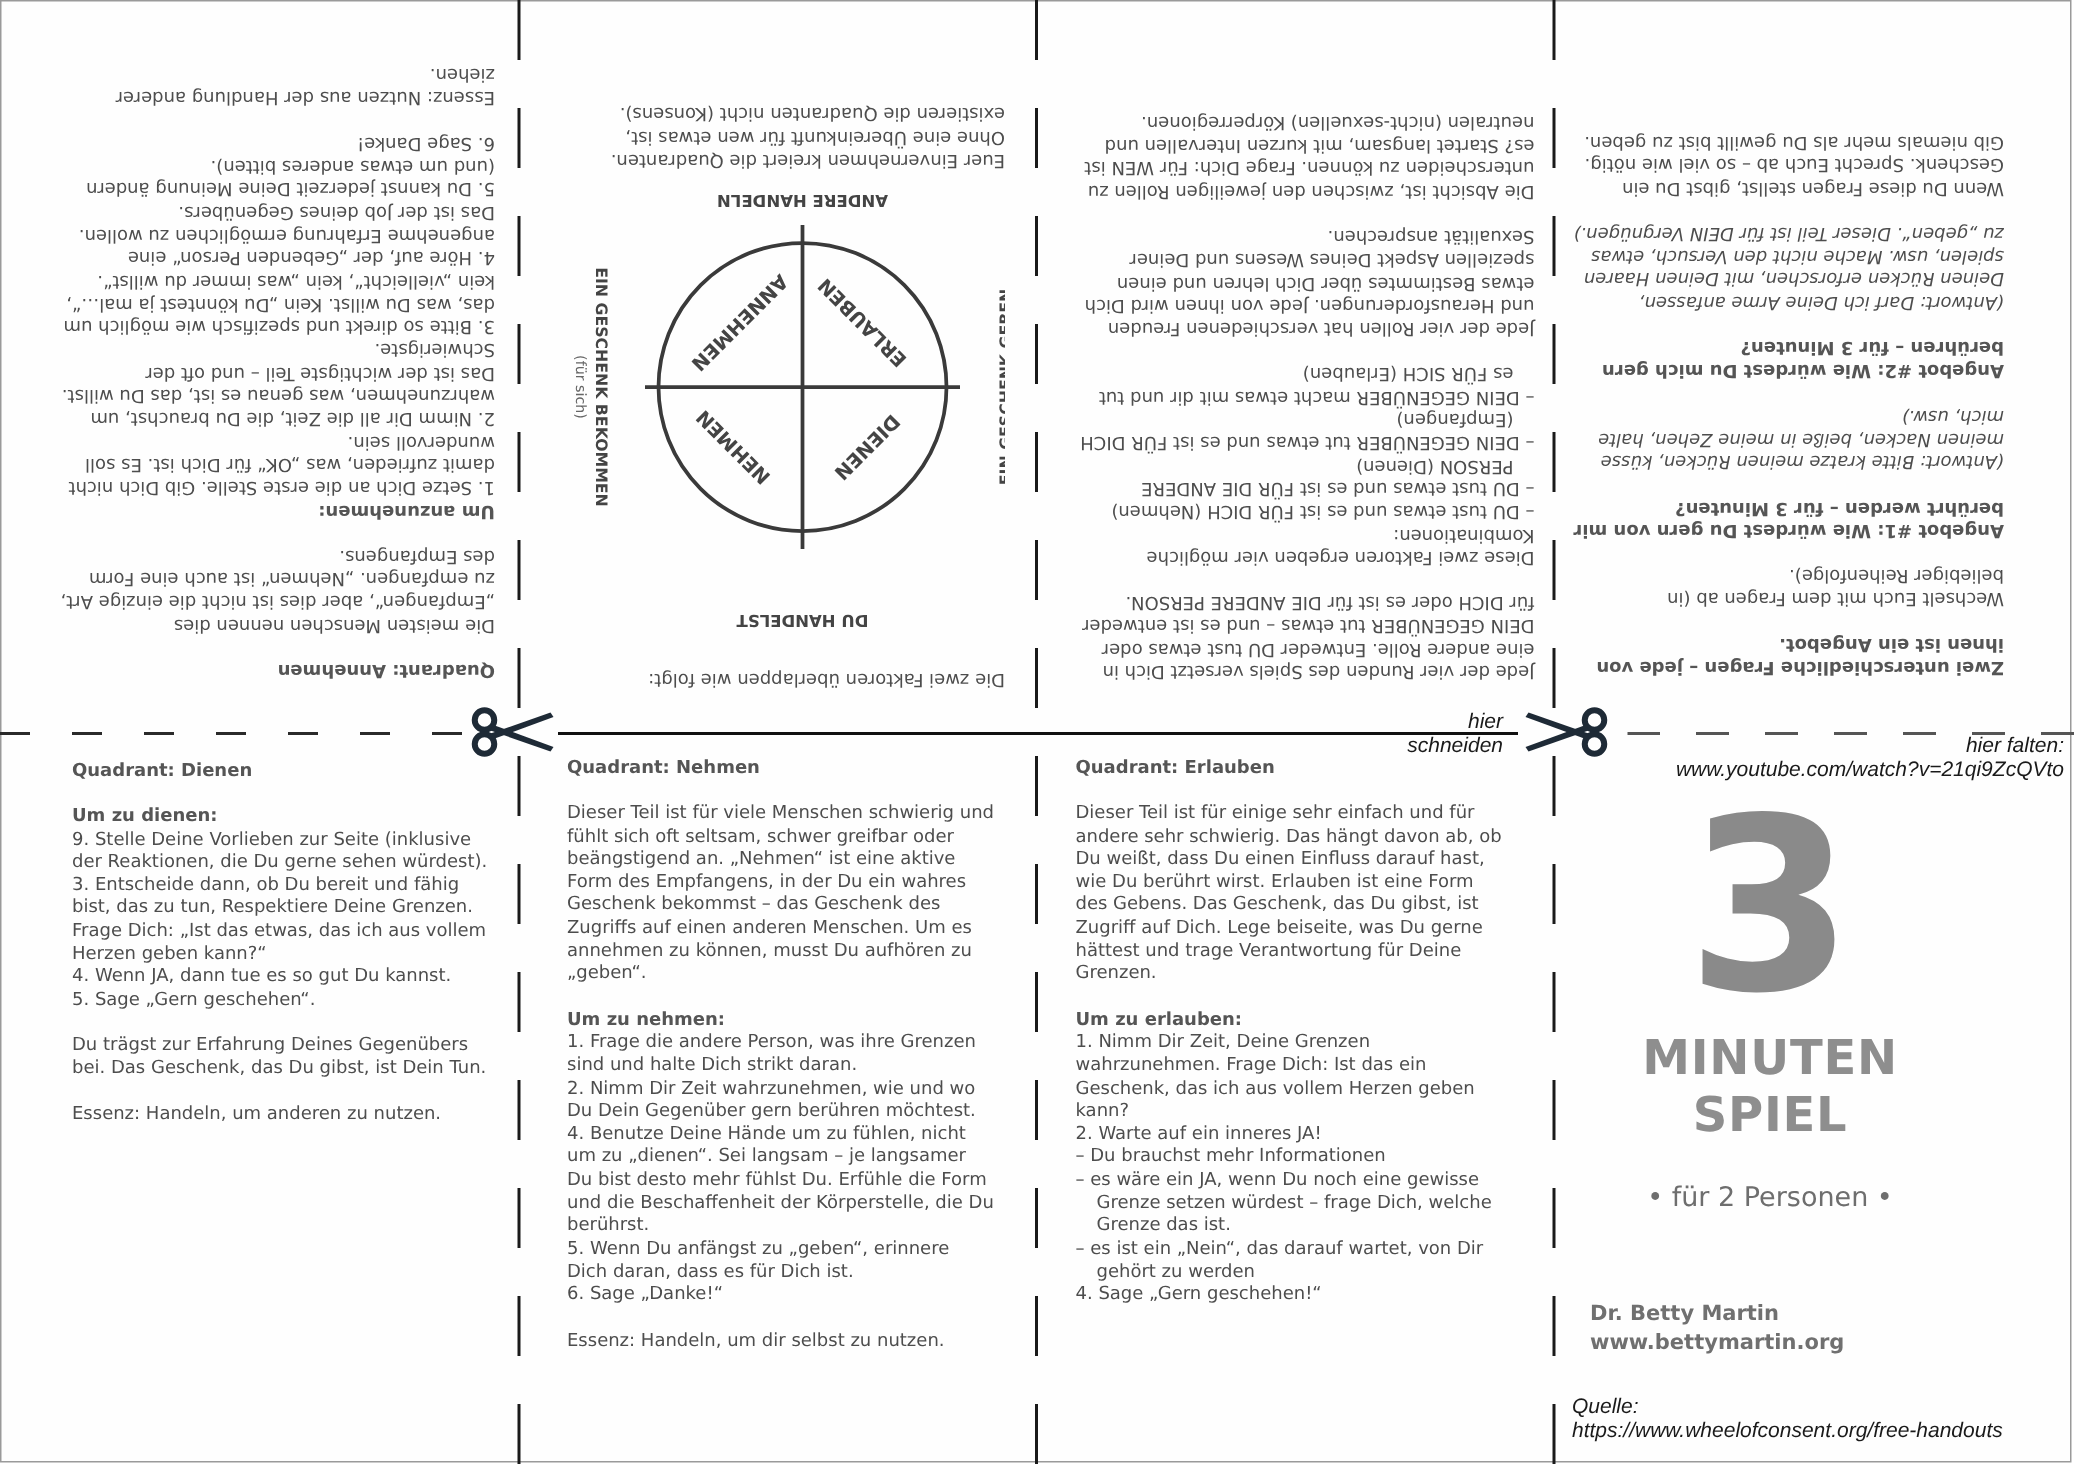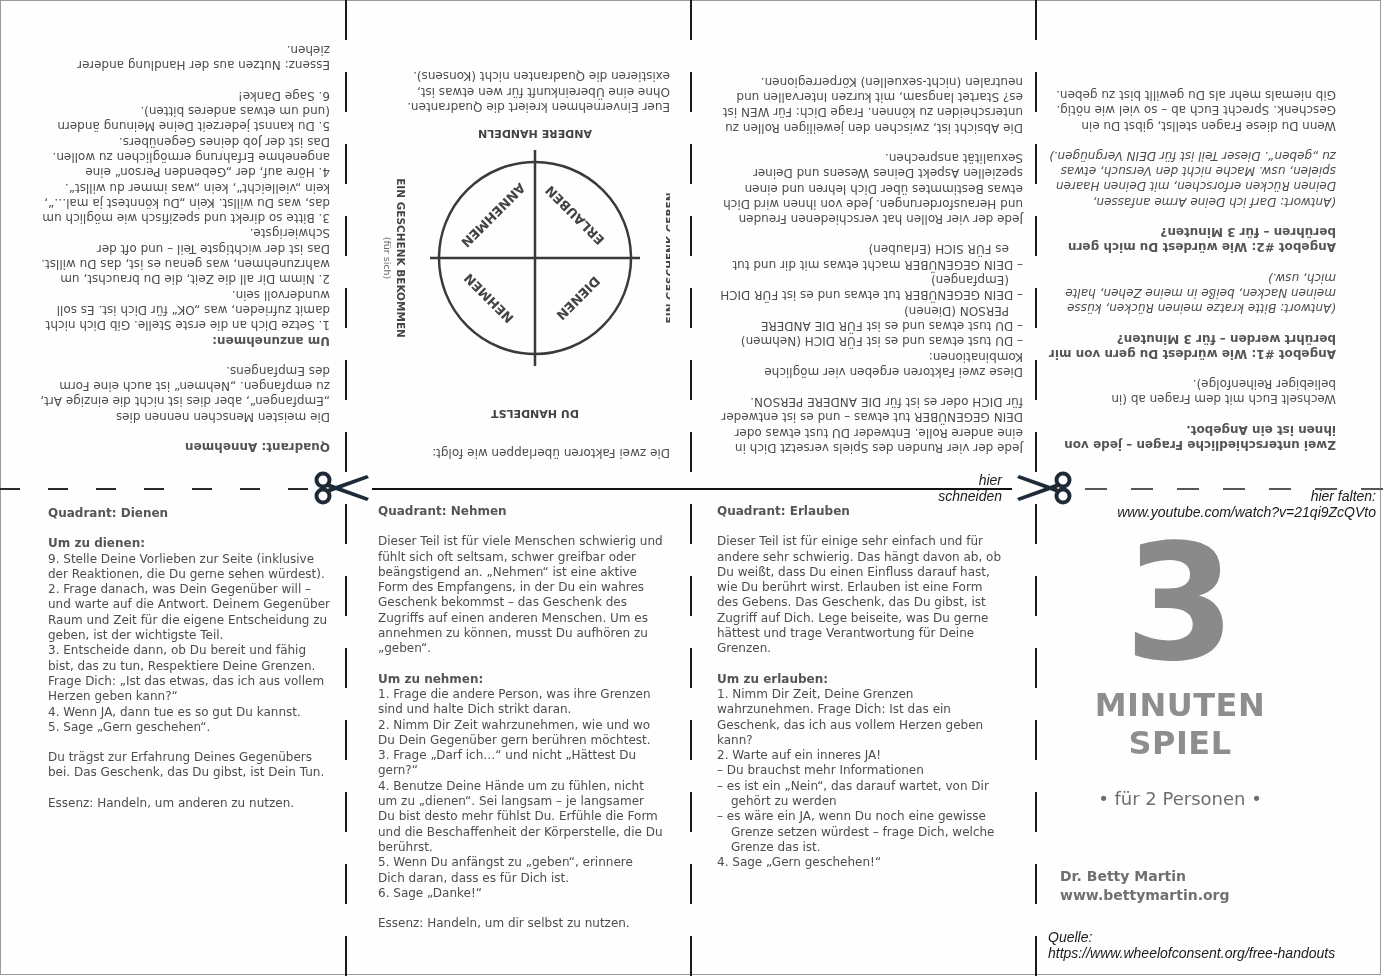--- a/index.html
+++ b/index.html
@@ -117,54 +117,52 @@
 <div class="note quelle">
   <span>Quelle:</span><br>
   <span>https://www.wheelofconsent.org/free-handouts</span>
 </div>
 
 <div class="panel p-dienen">
   <div class="h">Quadrant: Dienen</div>
   <div class="sub">Um zu dienen:</div>
   <ol>
     <li>9. Stelle Deine Vorlieben zur Seite (inklusive der Reaktionen, die Du gerne sehen würdest).</li>
-    <li>2. Frage danach, was Dein Gegenüber will – und warte auf die Antwort. Deinem Gegenüber Raum und Zeit für die eigene Entscheidung zu geben, ist der wichtigste Teil.</li>
     <li>3. Entscheide dann, ob Du bereit und fähig bist, das zu tun, Respektiere Deine Grenzen. Frage Dich: „Ist das etwas, das ich aus vollem Herzen geben kann?“</li>
     <li>4. Wenn JA, dann tue es so gut Du kannst.</li>
     <li>5. Sage „Gern geschehen“.</li>
   </ol>
   <p>Du trägst zur Erfahrung Deines Gegenübers bei. Das Geschenk, das Du gibst, ist Dein Tun.</p>
   <div class="ess">Essenz: Handeln, um anderen zu nutzen.</div>
 </div>
 
 <div class="panel p-nehmen">
   <div class="h">Quadrant: Nehmen</div>
   <p>Dieser Teil ist für viele Menschen schwierig und fühlt sich oft seltsam, schwer greifbar oder beängstigend an. „Nehmen“ ist eine aktive Form des Empfangens, in der Du ein wahres Geschenk bekommst – das Geschenk des Zugriffs auf einen anderen Menschen. Um es annehmen zu können, musst Du aufhören zu „geben“.</p>
   <div class="sub">Um zu nehmen:</div>
   <ol>
     <li>1. Frage die andere Person, was ihre Grenzen sind und halte Dich strikt daran.</li>
     <li>2. Nimm Dir Zeit wahrzunehmen, wie und wo Du Dein Gegenüber gern berühren möchtest.</li>
-    <li>3. Frage „Darf ich…“ und nicht „Hättest Du gern?“</li>
     <li>4. Benutze Deine Hände um zu fühlen, nicht um zu „dienen“. Sei langsam – je langsamer Du bist desto mehr fühlst Du. Erfühle die Form und die Beschaffenheit der Körperstelle, die Du berührst.</li>
     <li>5. Wenn Du anfängst zu „geben“, erinnere Dich daran, dass es für Dich ist.</li>
     <li>6. Sage „Danke!“</li>
   </ol>
   <div class="ess">Essenz: Handeln, um dir selbst zu nutzen.</div>
 </div>
 
 <div class="panel p-erlauben">
   <div class="h">Quadrant: Erlauben</div>
   <p>Dieser Teil ist für einige sehr einfach und für andere sehr schwierig. Das hängt davon ab, ob Du weißt, dass Du einen Einfluss darauf hast, wie Du berührt wirst. Erlauben ist eine Form des Gebens. Das Geschenk, das Du gibst, ist Zugriff auf Dich. Lege beiseite, was Du gerne hättest und trage Verantwortung für Deine Grenzen.</p>
   <div class="sub">Um zu erlauben:</div>
   <ol>
     <li>1. Nimm Dir Zeit, Deine Grenzen wahrzunehmen. Frage Dich: Ist das ein Geschenk, das ich aus vollem Herzen geben kann?</li>
     <li>2. Warte auf ein inneres JA!</li>
     <li class="indent">– Du brauchst mehr Informationen</li>
+    <li class="indent">– es wäre ein JA, wenn Du noch eine gewisse Grenze setzen würdest – frage Dich, welche Grenze das ist.</li>
     <li class="indent">– es ist ein „Nein“, das darauf wartet, von Dir gehört zu werden</li>
-    <li class="indent">– es wäre ein JA, wenn Du noch eine gewisse Grenze setzen würdest – frage Dich, welche Grenze das ist.</li>
     <li>4. Sage „Gern geschehen!“</li>
   </ol>
 </div>
 
 <div class="title-panel">
   <div class="title-3">3</div>
   <div class="title-spiel">MINUTEN SPIEL</div>
   <div class="title-pers">• für 2 Personen •</div>
 </div>
 <div class="author">

